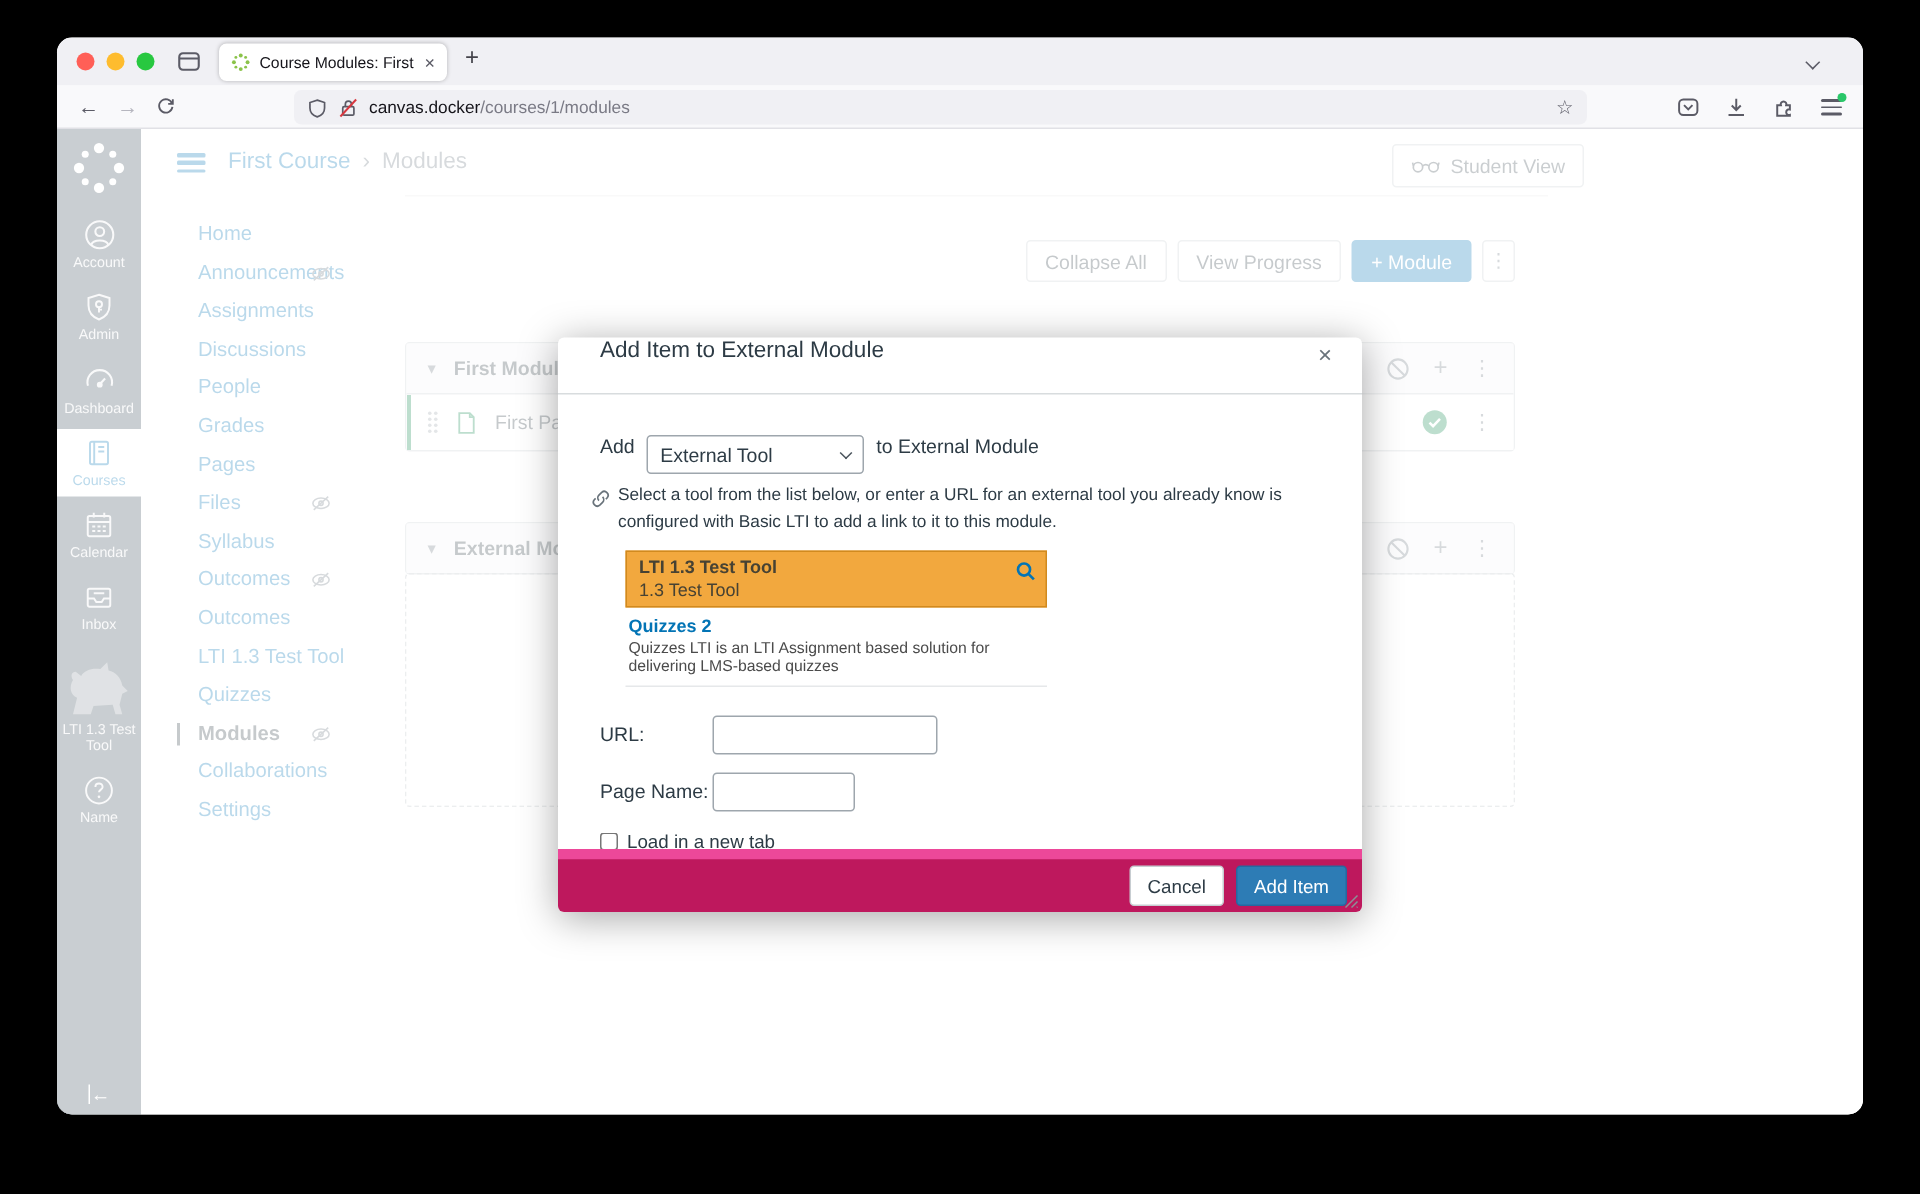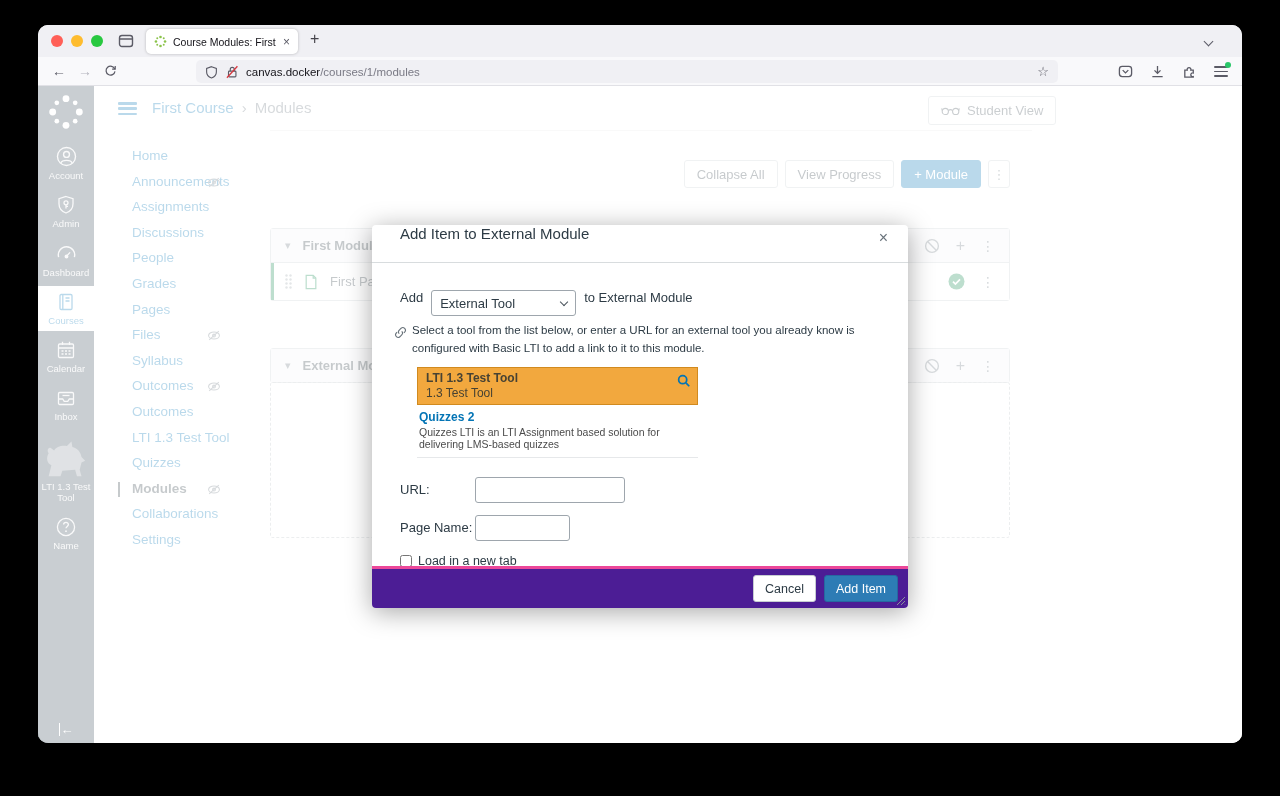--- a/index.html
+++ b/index.html
@@ -113,21 +113,21 @@
   .tool-plain .tool-desc{font-size:10.5px;color:#4b4b4b;margin-top:2px}
   .tool-sep{border-bottom:1px solid #E6E8EA;margin-top:5px}
   .field-row{display:flex;align-items:center;margin-top:12px}
   .field-row.url{margin-top:19px}
   .field-label{width:75px;font-size:13px;color:#2D3B45}
   .txt{height:26px;border:1px solid #9EA6AD;border-radius:3px;font-size:13px;padding:0 6px;font-family:inherit}
   .txt-url{width:150px}.txt-page{width:95px}
   .check-row{margin-top:13px;display:flex;align-items:center;gap:6px;font-size:12.5px}
   .check-row input{width:12px;height:12px}
   .indent-row{margin-top:9px;display:flex;align-items:center}
-  .modal-footer{position:absolute;left:0;right:0;bottom:0;height:42px;background:#4c1d95;border-top:3px solid #ec4899;
+  .modal-footer{position:absolute;left:0;right:0;bottom:0;height:42px;background:#be185d;border-top:7px solid #ec4899;
                 border-radius:0 0 4px 4px;display:flex;align-items:center;justify-content:flex-end;gap:8px;padding:0 10px}
   .fbtn{height:27px;padding:0 11px;border-radius:3px;font-size:12.5px;cursor:pointer;font-family:inherit}
   .fbtn-cancel{background:#fff;border:1px solid #C7CDD1;color:#2D3B45}
   .fbtn-primary{background:#2D7CB5;border:1px solid #2668A0;color:#fff}
   .resize-handle{position:absolute;right:2px;bottom:2px;cursor:nwse-resize;color:#8a9297}
 </style>
 </head>
 <body>
 
 <div class="window">

